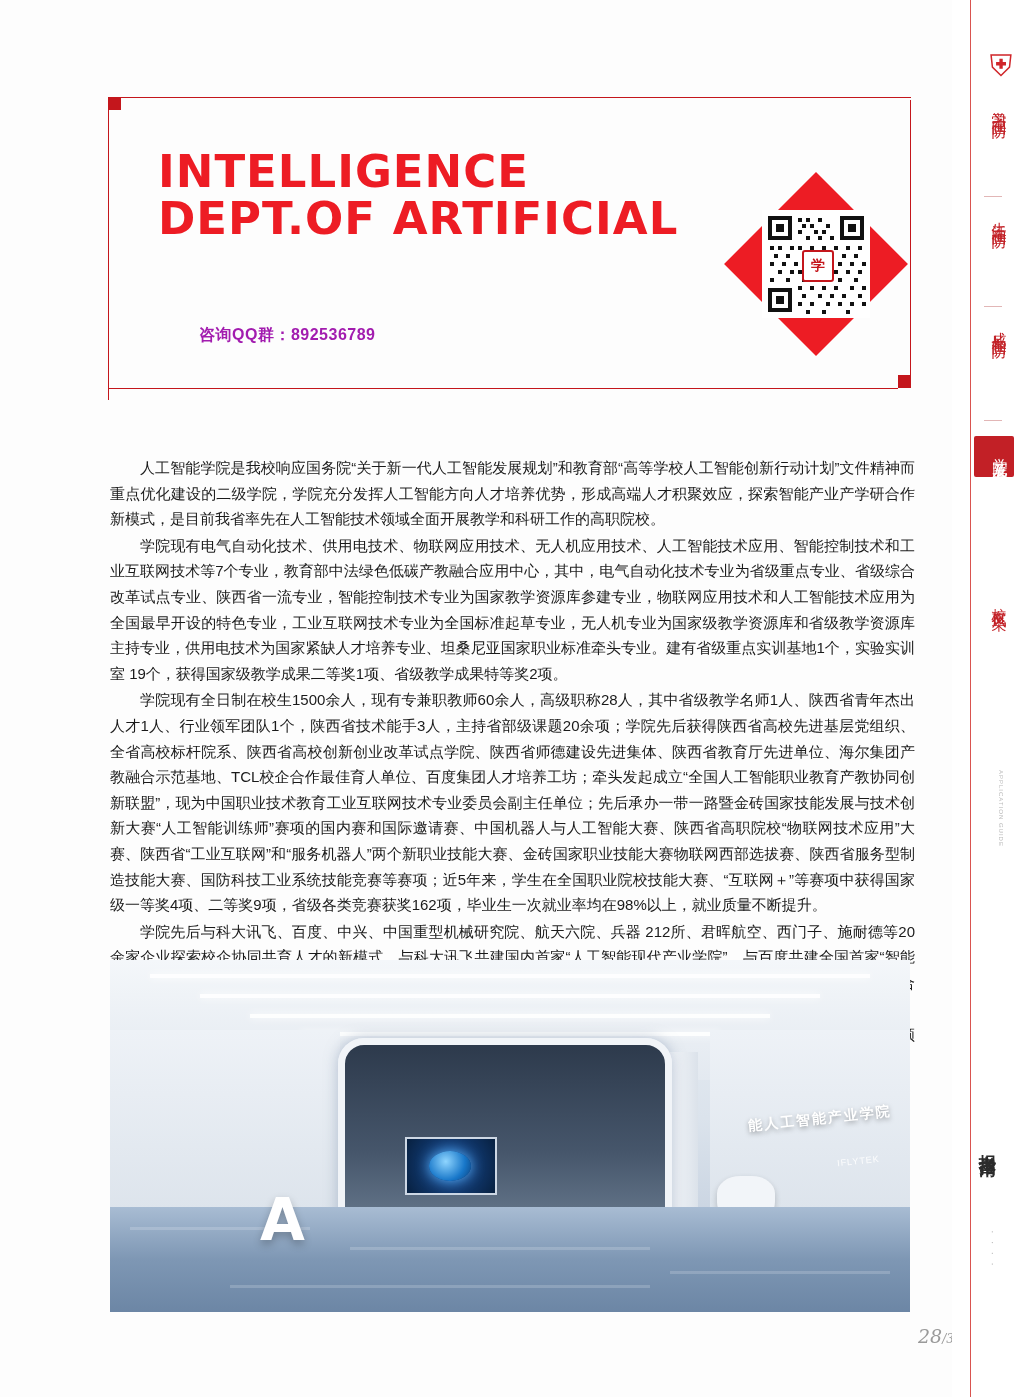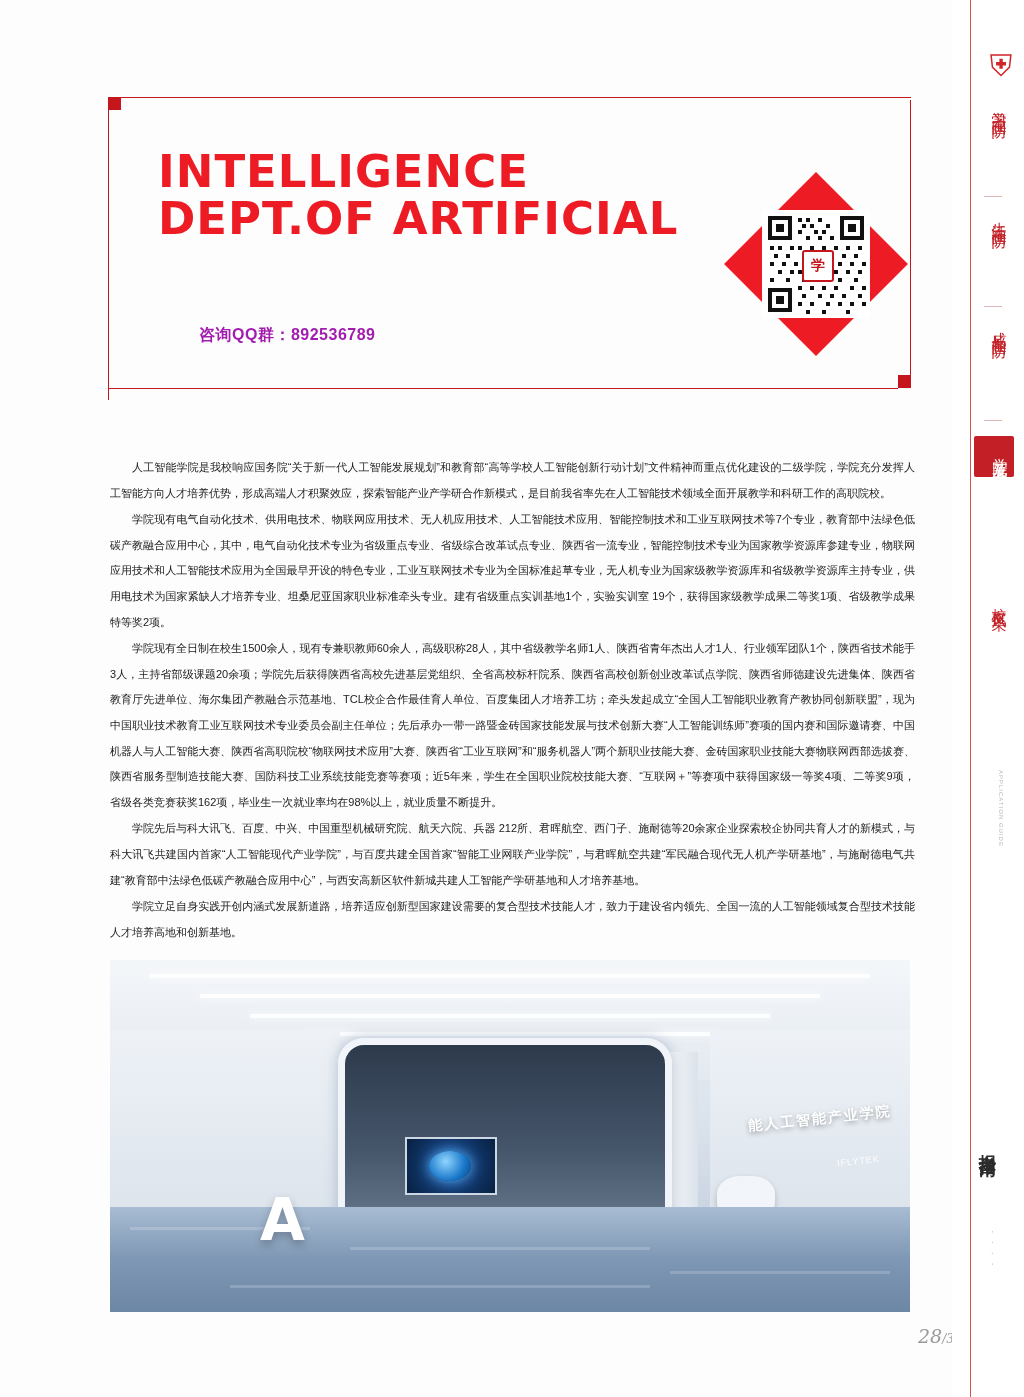--- a/index.html
+++ b/index.html
@@ -237,21 +237,21 @@
     text-align: center;
     font-weight: bold;
   }
 
   
   .body-text {
     position: absolute;
     left: 110px;
     top: 455px;
     width: 805px;
-    font-size: 11px;
+    font-size: 15px;
     line-height: 25.6px;
     color: #1a1a1a;
     text-align: justify;
     font-family: "Liberation Sans", sans-serif;
   }
   .body-text p {
     margin: 0 0 1px 0;
     text-indent: 2em;
   }
 

